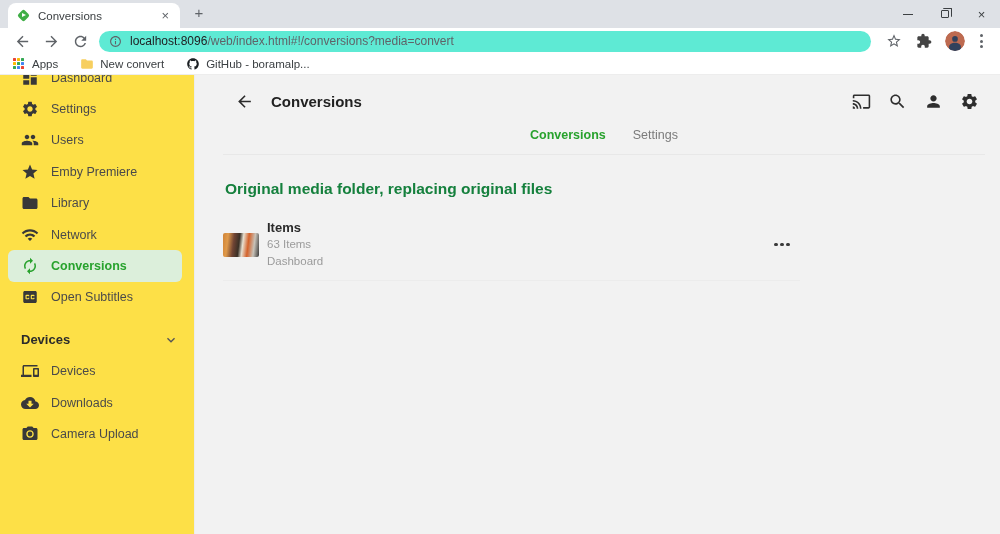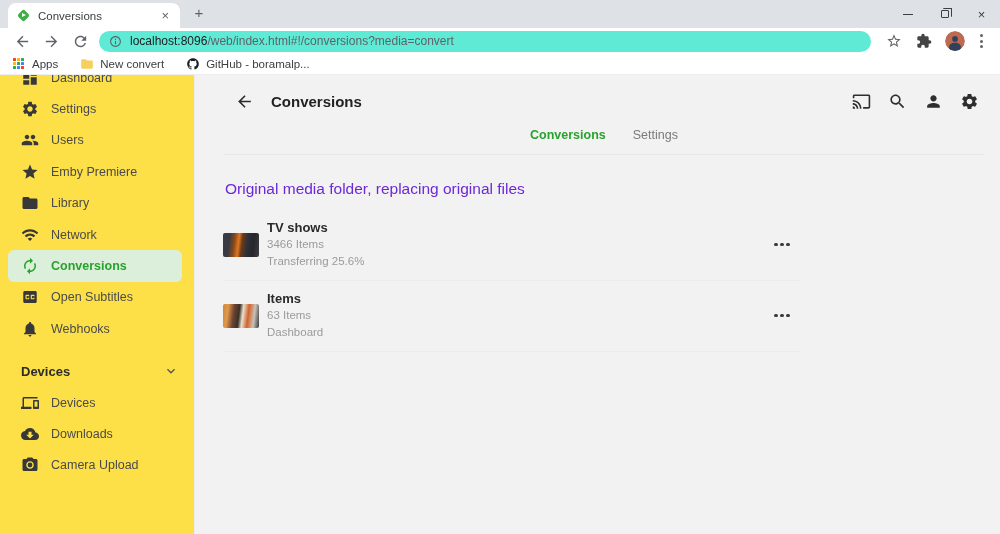--- a/index.html
+++ b/index.html
@@ -81,21 +81,21 @@
   .top-icons { margin-left:auto; display:flex; align-items:center; }
   .top-ic { width:19px; height:19px; margin-left:17px; }
   .top-ic svg { width:19px; height:19px; fill:#2e2e2e; }
 
   .main-tabs { display:flex; justify-content:center; gap:27px; align-items:center;
          padding-bottom:12px; margin:0 15px 0 28px; border-bottom:1px solid #e8e8e8; }
   .mtab { font-size:12.5px; }
   .mtab.active { color:#28a22d; font-weight:bold; }
   .mtab.inactive { color:#7a7a7a; }
 
-  .section-title { margin:25px 0 0 30px; font-size:15.5px; font-weight:normal; color:#6d28d9; }
+  .section-title { margin:25px 0 0 30px; font-size:15.5px; font-weight:bold; color:#15803d; }
 
   .list { margin:12px 0 0 28px; width:577px; }
   .row { display:flex; align-items:center; padding:9px 0 10px; border-bottom:1px solid #ececec; }
   .thumb { width:36px; height:24px; border-radius:2px; flex:0 0 36px; margin-right:8px; }
   .thumb-tv { background:linear-gradient(97deg,#383a44 0%,#383a44 18%,#8c4a1a 32%,#e07820 43%,
          #6a3a18 52%,#2e3038 66%,#26262c 82%,#3d3d44 100%); }
   .thumb-movies { background:linear-gradient(97deg,#d08438 0%,#e09a4a 14%,#704434 30%,#3a3026 44%,
          #e8e0d0 54%,#d4622a 68%,#c8c2b8 84%,#3a3a3a 100%); }
   .row-text { line-height:17px; }
   .row-title { font-size:13px; font-weight:bold; color:#2a2a2a; }
@@ -260,28 +260,20 @@
         <span class="slabel">Conversions</span>
       </div>
       <div class="side-item">
         <span class="sicon">
             <svg viewBox="0 0 24 24">
               <path d="M19 4H5c-1.11 0-2 .9-2 2v12c0 1.1.89 2 2 2h14c1.1 0 2-.9 2-2V6c0-1.1-.9-2-2-2zm-8 7H9.5v-.5h-2v3h2V13H11v1c0 .55-.45 1-1 1H7c-.55 0-1-.45-1-1v-4c0-.55.45-1 1-1h3c.55 0 1 .45 1 1v1zm7 0h-1.5v-.5h-2v3h2V13H18v1c0 .55-.45 1-1 1h-3c-.55 0-1-.45-1-1v-4c0-.55.45-1 1-1h3c.55 0 1 .45 1 1v1z"></path>
             </svg>
           </span>
         <span class="slabel">Open Subtitles</span>
       </div>
-      <div class="side-item">
-        <span class="sicon">
-            <svg viewBox="0 0 24 24">
-              <path d="M12 22c1.1 0 2-.9 2-2h-4c0 1.1.89 2 2 2zm6-6v-5c0-3.07-1.64-5.64-4.5-6.32V4c0-.83-.67-1.5-1.5-1.5s-1.5.67-1.5 1.5v.68C7.63 5.36 6 7.92 6 11v5l-2 2v1h16v-1l-2-2z"></path>
-            </svg>
-          </span>
-        <span class="slabel">Webhooks</span>
-      </div>
 
       <div class="side-section">
         <span>Devices</span>
         <span class="chev"><svg viewBox="0 0 24 24">
               <path d="M16.59 8.59L12 13.17 7.41 8.59 6 10l6 6 6-6z"></path>
             </svg></span>
       </div>
 
       <div class="side-item">
         <span class="sicon">
@@ -334,33 +326,20 @@
     </div>
 
     <div class="main-tabs">
       <span class="mtab active">Conversions</span>
       <span class="mtab inactive">Settings</span>
     </div>
 
     <div class="section-title">Original media folder, replacing original files</div>
 
     <div class="list">
-      <div class="row">
-        <div class="thumb thumb-tv"></div>
-        <div class="row-text">
-          <div class="row-title">TV shows</div>
-          <div class="row-sub">3466 Items</div>
-          <div class="row-sub">Transferring 25.6%</div>
-        </div>
-        <span class="dots-h">
-            <i></i>
-            <i></i>
-            <i></i>
-          </span>
-      </div>
       <div class="row">
         <div class="thumb thumb-movies"></div>
         <div class="row-text">
           <div class="row-title">Items</div>
           <div class="row-sub">63 Items</div>
           <div class="row-sub">Dashboard</div>
         </div>
         <span class="dots-h">
             <i></i>
             <i></i>

